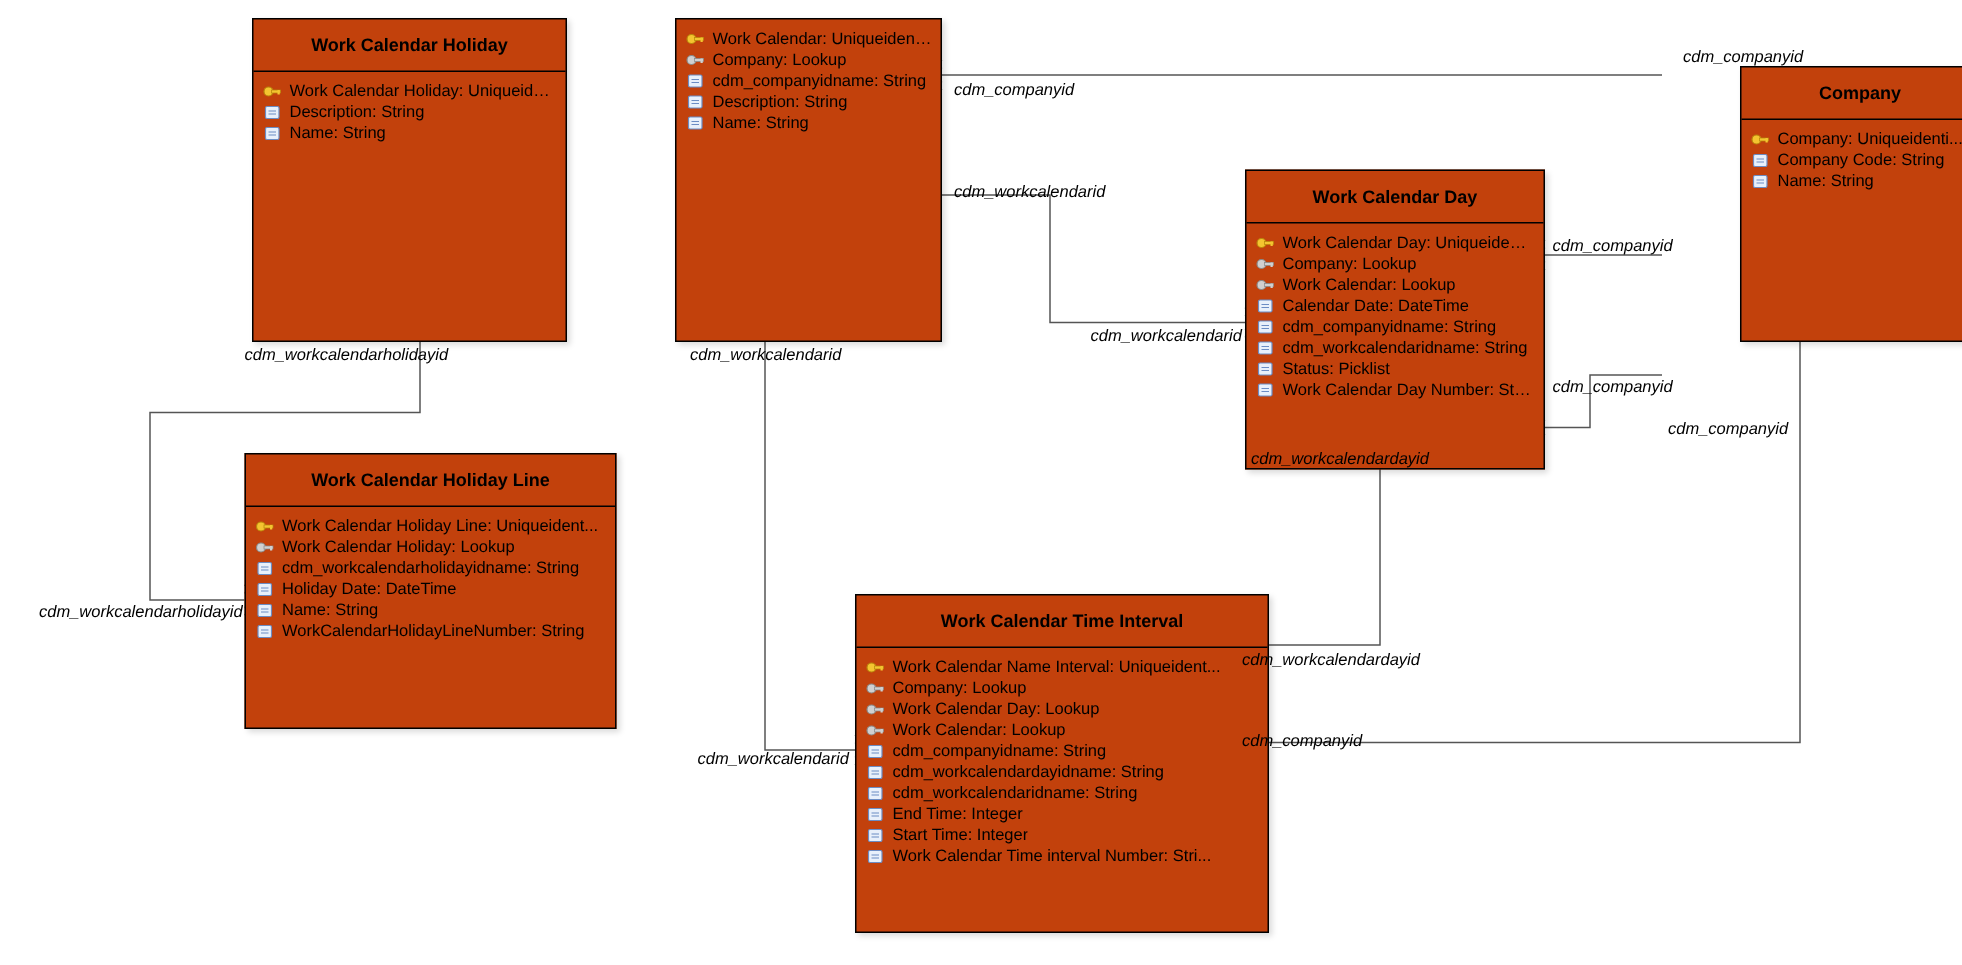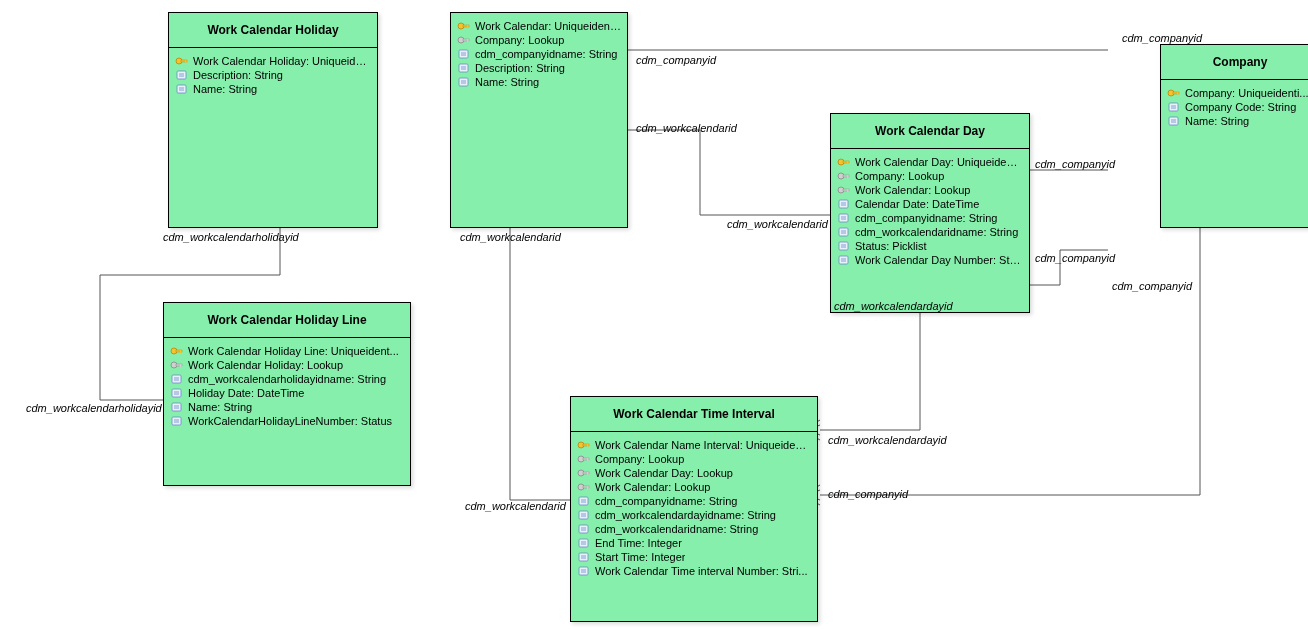--- a/index.html
+++ b/index.html
@@ -9,21 +9,21 @@
     font-family: "Segoe UI", Tahoma, sans-serif;
     font-size: 11px;
     background: #fff;
     width: 1308px;
     height: 643px;
     position: relative;
   }
   .entity {
     position: absolute;
     border: 1px solid #000;
-    background: #86efac;
+    background: #c2410c;
     box-shadow: 2px 2px 4px rgba(0,0,0,0.15);
   }
   .entity-title {
     text-align: center;
     font-weight: bold;
     padding: 10px 6px;
     border-bottom: 1px solid #000;
     font-size: 12px;
   }
   .entity-body {
@@ -367,26 +367,26 @@
         <span class="attr-text">Name: String</span>
       </div>
       <div class="attr">
         <span class="icon">
           <svg width="14" height="12" viewBox="0 0 14 12">
             <rect x="2" y="2" width="9" height="8" rx="1" fill="#e8f0fb" stroke="#6b8cc4" stroke-width="0.8"></rect>
             <line x1="4" y1="5" x2="9" y2="5" stroke="#6b8cc4" stroke-width="0.8"></line>
             <line x1="4" y1="7" x2="9" y2="7" stroke="#6b8cc4" stroke-width="0.8"></line>
           </svg>
         </span>
-        <span class="attr-text">WorkCalendarHolidayLineNumber: Status</span>
+        <span class="attr-text">WorkCalendarHolidayLineNumber: String</span>
       </div>
     </div>
 </div>
 
-<div class="entity" style="left:570px; top:396px; width:248px; height:226px;">
+<div class="entity" style="left:570px; top:396px; width:276px; height:226px;">
   <div class="entity-title">Work Calendar Time Interval</div>
   <div class="entity-body">
       <div class="attr">
         <span class="icon">
           <svg width="14" height="12" viewBox="0 0 14 12">
             <circle cx="4" cy="6" r="3" fill="#f4c430" stroke="#b8860b" stroke-width="0.8"></circle>
             <rect x="6" y="5" width="6" height="2" fill="#f4c430" stroke="#b8860b" stroke-width="0.5"></rect>
             <rect x="10" y="5" width="1.5" height="3" fill="#f4c430"></rect>
           </svg>
         </span>

